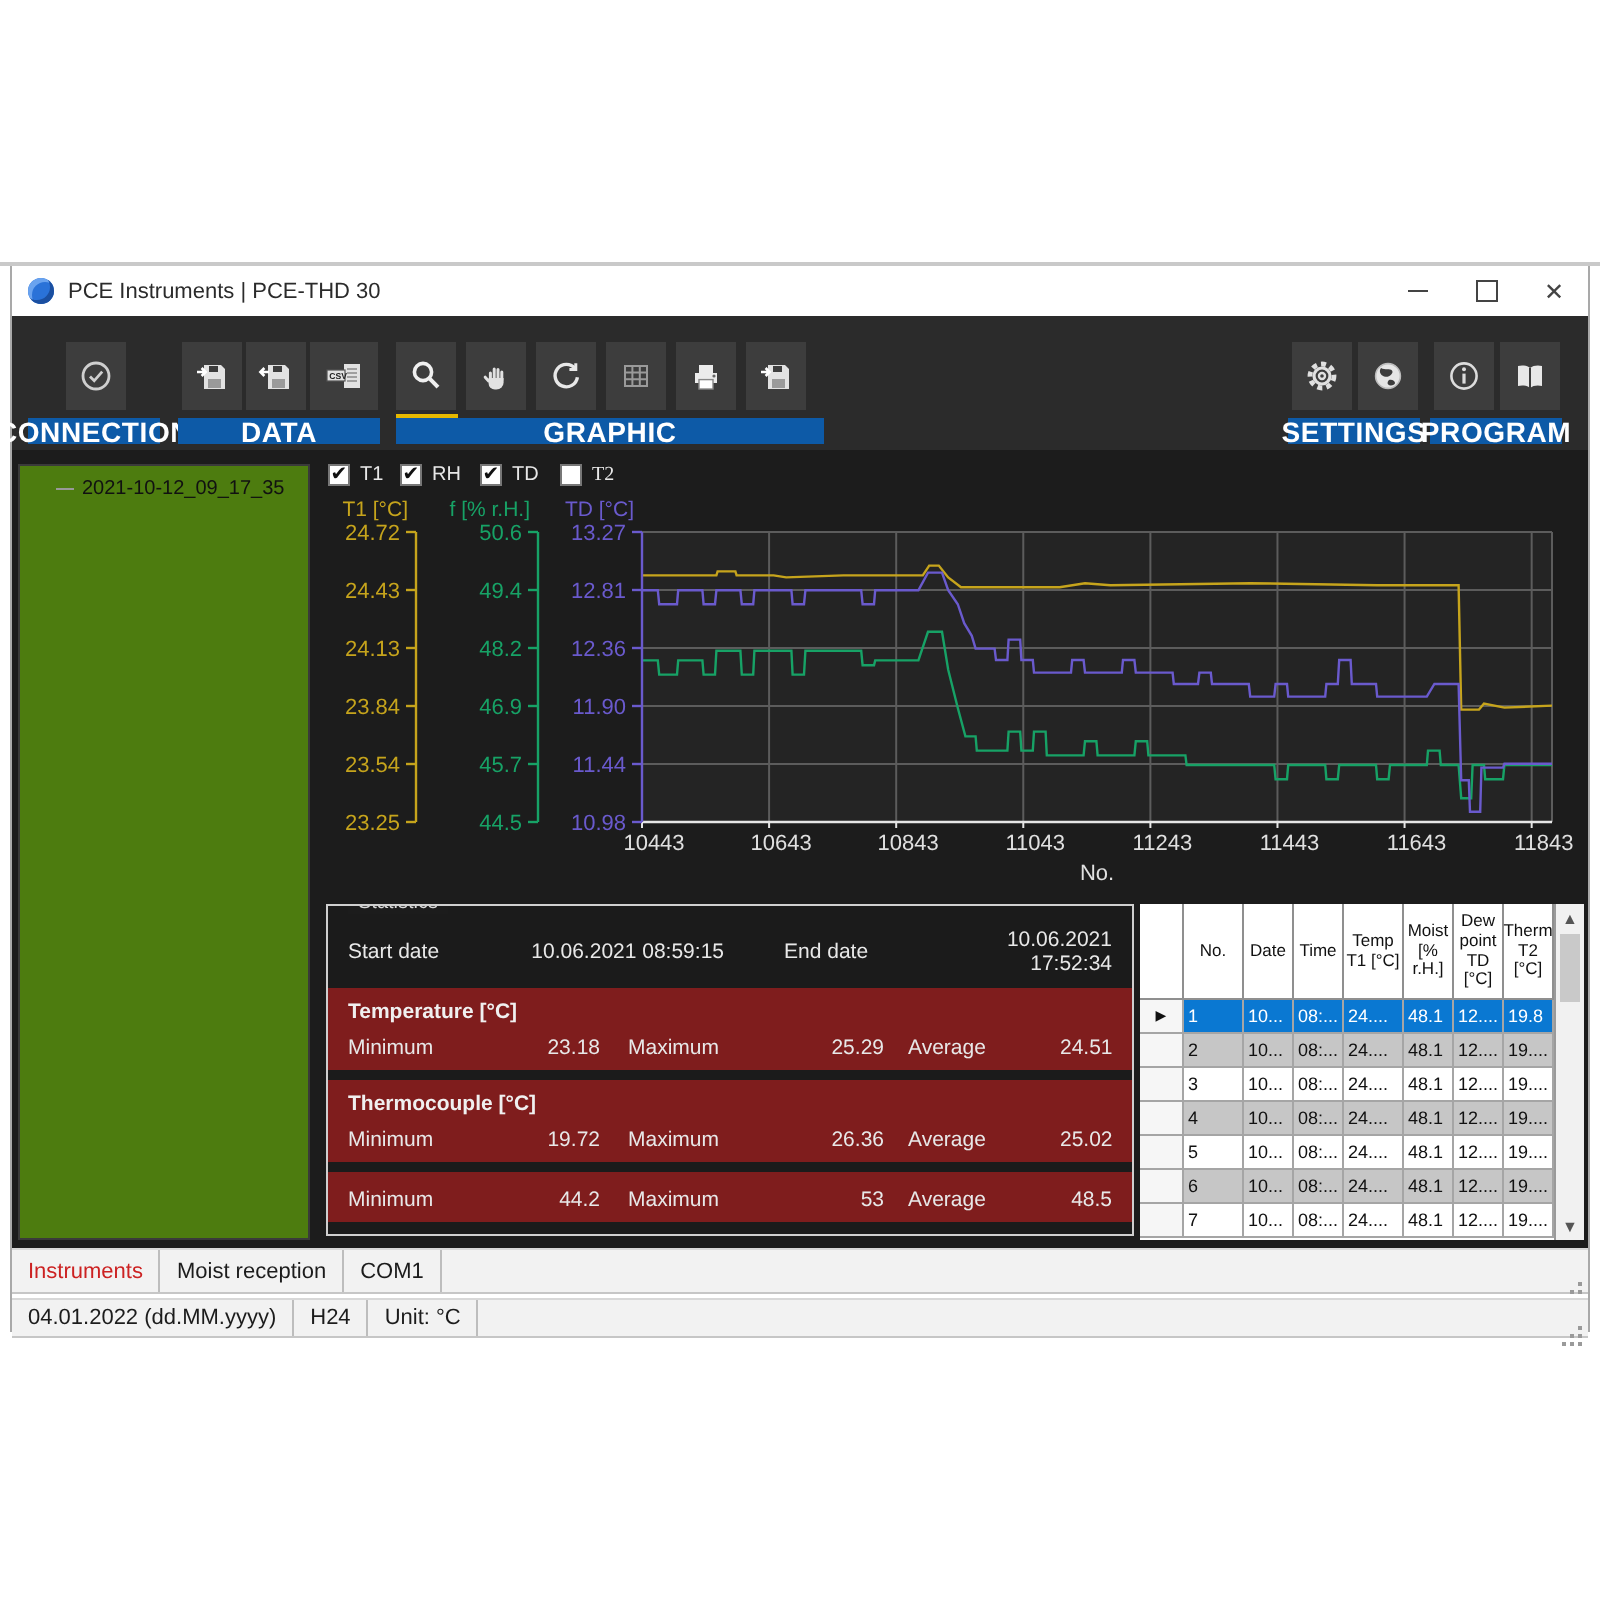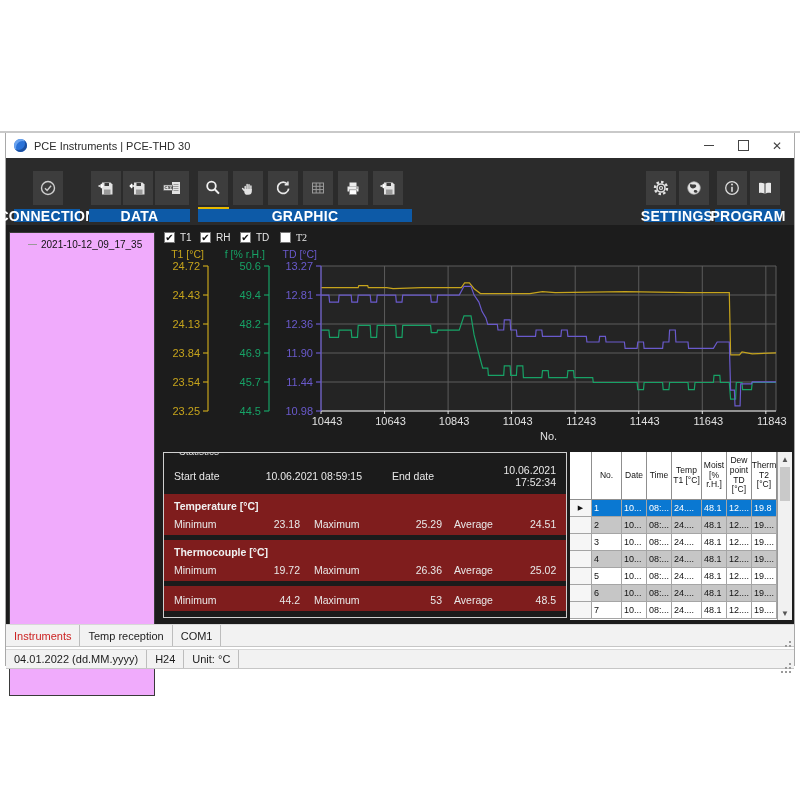--- a/index.html
+++ b/index.html
@@ -17,21 +17,21 @@
   .glyph-min{width:10px;height:0;border-bottom:1.5px solid #444;}
   .glyph-max{width:9px;height:9px;border:1.2px solid #444;}
   
   .toolbar{position:absolute;left:0;top:25px;width:100%;height:67px;background:#2b2b2b;}
   .tile{position:absolute;top:13px;width:30px;height:34px;background:#3d3d3d;display:flex;align-items:center;justify-content:center;}
   .grpbar{position:absolute;top:51px;height:13px;background:#0d5aa7;color:#fff;font-size:14px;font-weight:bold;
           display:flex;align-items:center;justify-content:center;letter-spacing:.3px;}
   .activemark{position:absolute;top:48.5px;height:2.5px;background:#e6b800;}
   
   .content{position:absolute;left:0;top:92px;width:100%;height:399px;background:#1c1c1c;}
-  .sidebar{position:absolute;left:3px;top:99px;width:146px;height:464px;background:#f0abfc;border:1px solid #3a3a3a;box-sizing:border-box;}
+  .sidebar{position:absolute;left:3px;top:99px;width:146px;height:388px;background:#4d7c0f;border:1px solid #3a3a3a;box-sizing:border-box;}
   .treeitem{display:flex;align-items:center;margin:6px 0 0 18px;font-size:10px;color:#111;}
   .treedash{width:9px;height:1px;background:#999;margin-right:4px;}
   .chartwrap{position:absolute;left:150px;top:95px;width:640px;height:220px;}
   .cbrow{position:absolute;left:150px;top:99px;width:300px;height:14px;}
   .cb{position:absolute;display:flex;align-items:center;top:0;}
   .cbbox{width:11px;height:11px;background:#fff;border:1px solid #777;box-sizing:border-box;display:flex;align-items:center;justify-content:center;font-size:10px;color:#111;line-height:1;}
   .cbcap{color:#e8e8e8;font-size:10px;margin-left:5px;}
   
   .stats{position:absolute;left:157px;top:319px;width:404px;height:166px;background:#1b1b1b;border:1px solid #cfcfcf;box-sizing:border-box;overflow:hidden;}
   .stats-title{position:absolute;top:-7px;left:10px;background:#1c1c1c;color:#d8d8d8;font-size:10px;padding:0 5px;}
@@ -435,21 +435,21 @@
         <div class="vscroll">
           <div class="varrow" style="top:0">▲</div>
           <div class="vthumb"></div>
           <div class="varrow" style="bottom:0">▼</div>
         </div>
       </div>
 
     <div class="sbars">
       <div class="sbar sbar1">
         <div class="sitem red">Instruments</div>
-        <div class="sitem">Temp reception</div>
+        <div class="sitem">Moist reception</div>
         <div class="sitem">COM1</div>
         <span class="grip"></span>
       </div>
       <div class="sbar sbar2">
         <div class="sitem">04.01.2022 (dd.MM.yyyy)</div>
         <div class="sitem">H24</div>
         <div class="sitem">Unit: °C</div>
         <span class="grip"></span>
       </div>
     </div>

